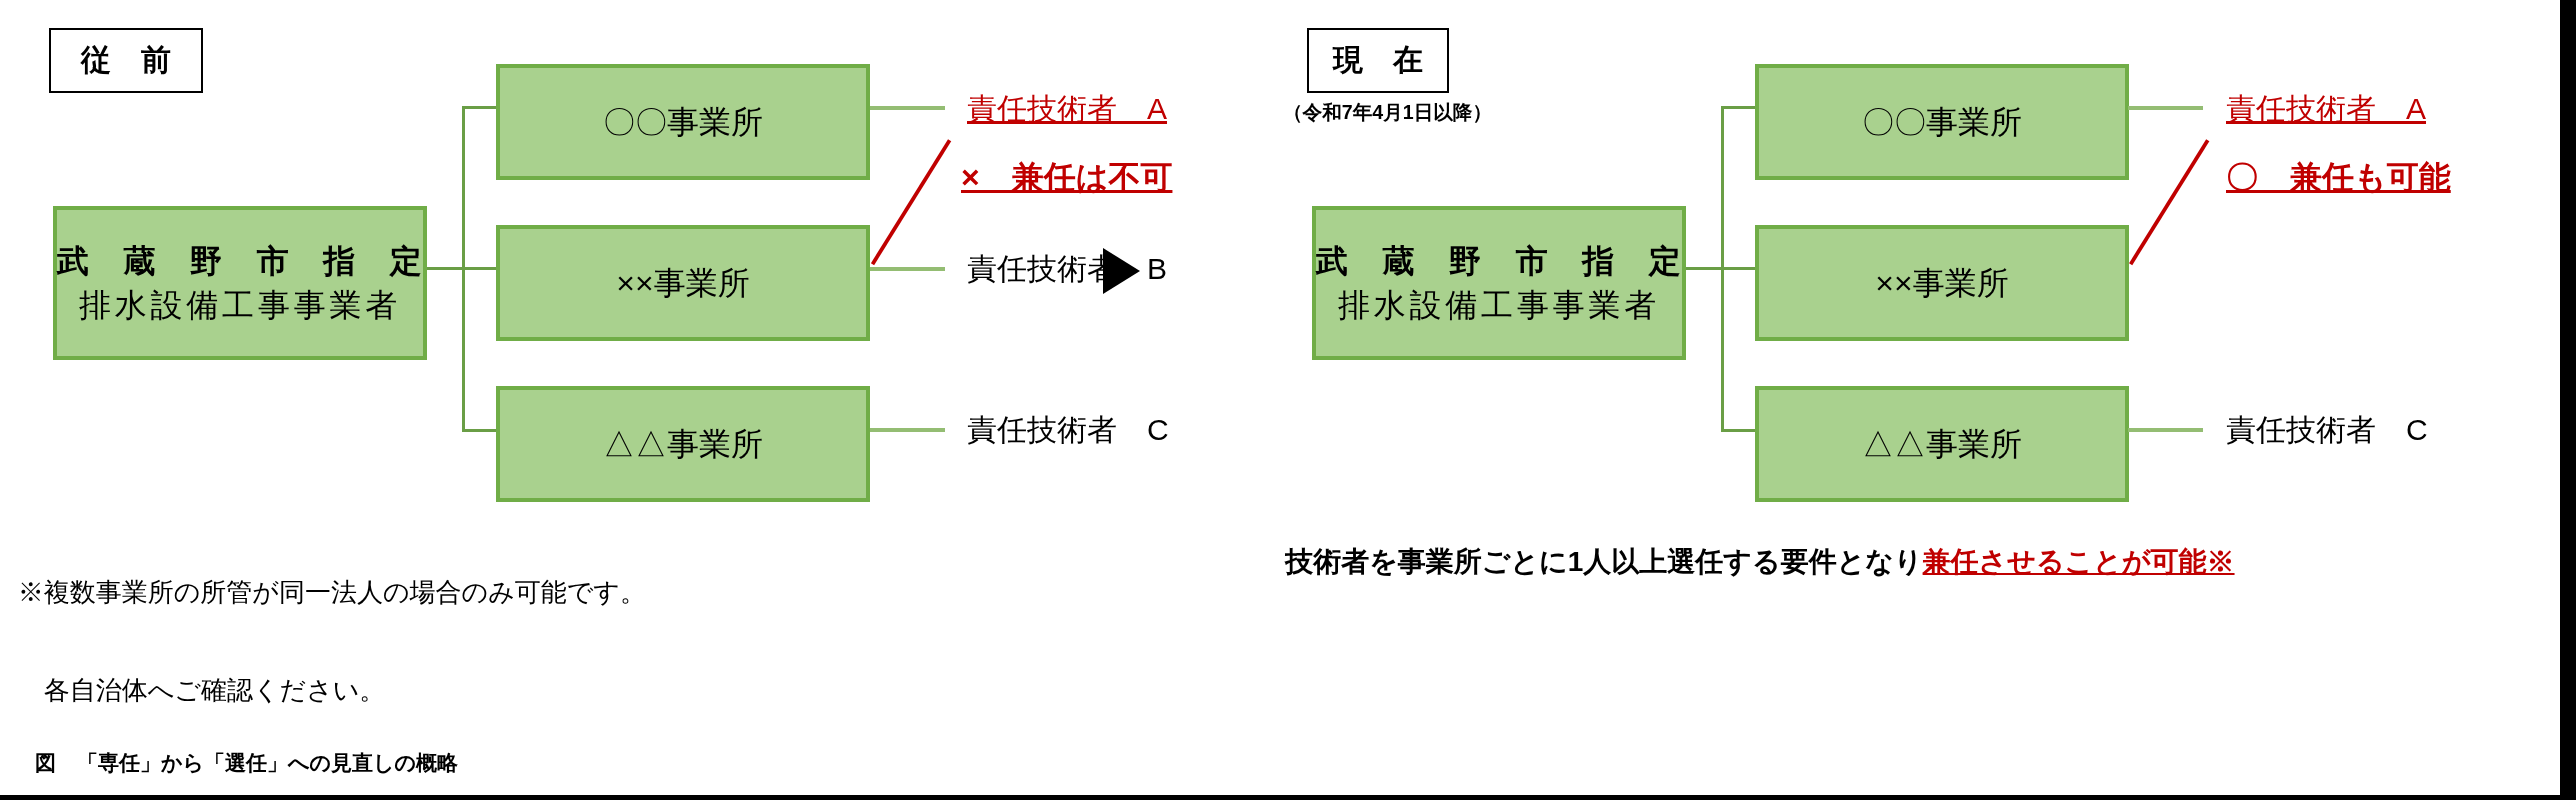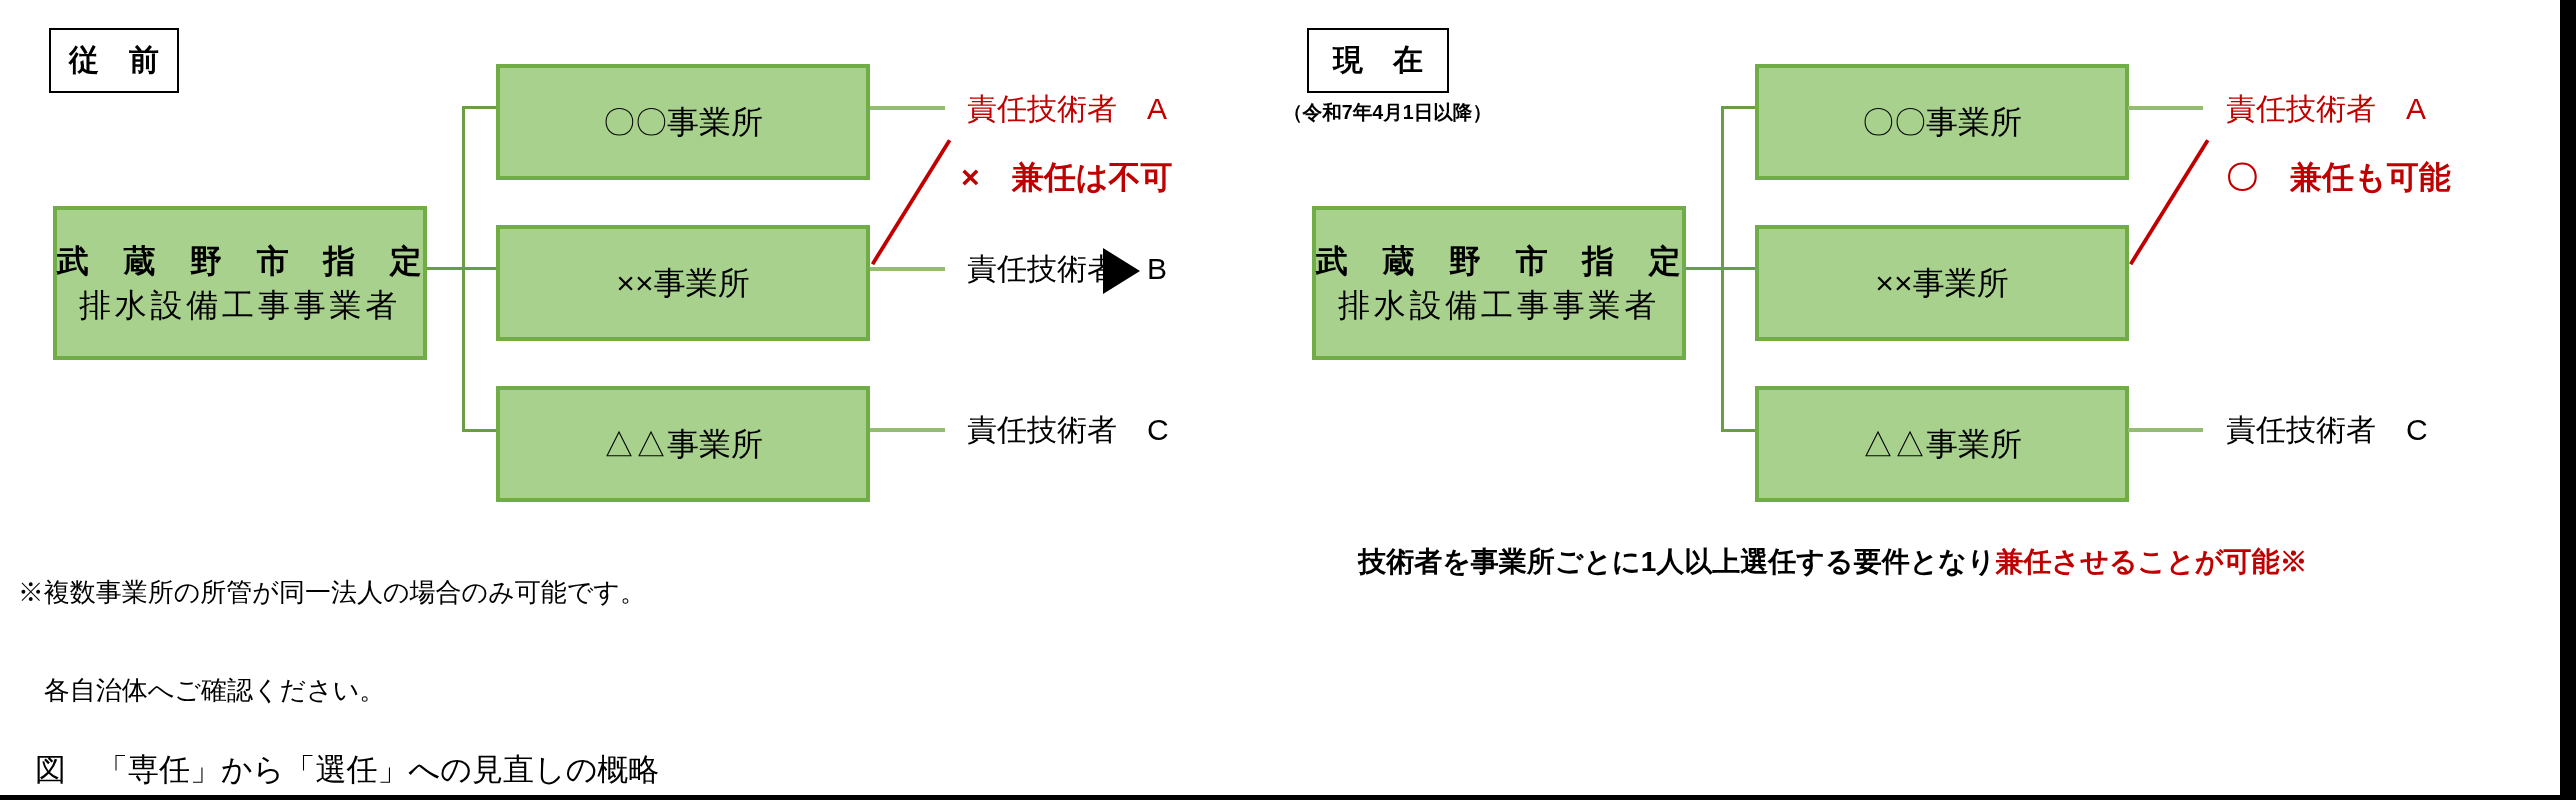--- a/index.html
+++ b/index.html
@@ -18,43 +18,43 @@
   .gbox{
     position:absolute;background:var(--box_fill,#a9d18e);border:4.4px solid var(--box_border,#70ad47);
     box-sizing:border-box;display:flex;flex-direction:column;align-items:center;justify-content:center;
     font-size:32px;white-space:pre;text-align:center;line-height:1.38;margin-top:14px;
   }
   .org-line1{letter-spacing:1.3px;font-weight:bold;}
   .org-line2{letter-spacing:3.8px;}
   .hline,.vline{position:absolute;background:var(--connector,#6a9e46);}
   .stub{position:absolute;background:var(--stub,#94bd73);}
   .lbl{position:absolute;font-size:30px;line-height:33px;white-space:pre;}
-  .red{color:var(--red,#c00000);}
+  .red{color:var(--red,#c00000);text-decoration:underline;}
   .banlbl{font-size:32px;font-weight:bold;line-height:35px;}
   .arrow{
     position:absolute;width:0;height:0;
     border-top:23.4px solid transparent;border-bottom:23.4px solid transparent;
     border-left:37px solid #000;
   }
   .summary{position:absolute;font-size:28px;font-weight:bold;white-space:pre;line-height:33px;}
   .note{position:absolute;font-size:26px;white-space:pre;line-height:30px;text-align:center;}
-  .caption{position:absolute;font-size:31px;font-weight:normal;white-space:pre;}
+  .caption{position:absolute;font-size:21px;font-weight:bold;white-space:pre;}
   .bar{position:absolute;background:var(--bar,#000000);}
 </style>
 </head>
 <body>
 
 <div class="canvas">
 
   <svg class="overlay" viewBox="0 0 4075 1266">
     <line x1="1380" y1="418" x2="1502" y2="222"></line>
     <line x1="3371" y1="418" x2="3493" y2="222"></line>
   </svg>
 
-  <div class="tagbox" style="left:49px;top:28.4px;width:130px;height:65px">
+  <div class="tagbox" style="left:49px;top:28.4px;width:154px;height:65px">
     <span>従　前</span>
   </div>
 
   <div class="gbox" style="left:53px;top:192px;width:374px;height:154px">
     <div class="org-line1">武　蔵　野　市　指　定</div>
     <div class="org-line2">排水設備工事事業者</div>
   </div>
 
   <div class="vline" style="left:462px;top:106px;width:3.2px;height:326px"></div>
   <div class="hline" style="left:462px;top:106px;width:34px;height:3.2px"></div>
@@ -107,21 +107,21 @@
     <span>△△事業所</span>
   </div>
 
   <div class="stub" style="left:2128px;top:106px;width:75px;height:3.8px"></div>
   <div class="stub" style="left:2128px;top:428px;width:75px;height:3.8px"></div>
 
   <div class="lbl red" style="left:2226px;top:92px">責任技術者　A</div>
   <div class="lbl red banlbl" style="left:2226px;top:160px">〇　兼任も可能</div>
   <div class="lbl" style="left:2226px;top:413px">責任技術者　C</div>
 
-  <div class="summary" style="left:1327px;top:512px">
+  <div class="summary" style="left:1254px;top:512px">
     <span>技術者を事業所ごとに1人以上選任する要件となり</span><span class="red">兼任させることが可能※</span>
   </div>
 
   <div class="note" style="left:17.7px;top:577px">※複数事業所の所管が同一法人の場合のみ可能です。</div>
   <div class="note" style="left:17.7px;top:675px">　各自治体へご確認ください。</div>
 
   <div class="caption" style="left:35px;top:749px">図　「専任」から「選任」への見直しの概略</div>
 
   <div class="bar" style="left:0;top:795px;width:2576px;height:5px"></div>
   <div class="bar" style="left:2560px;top:0;width:16.4px;height:800px"></div>

